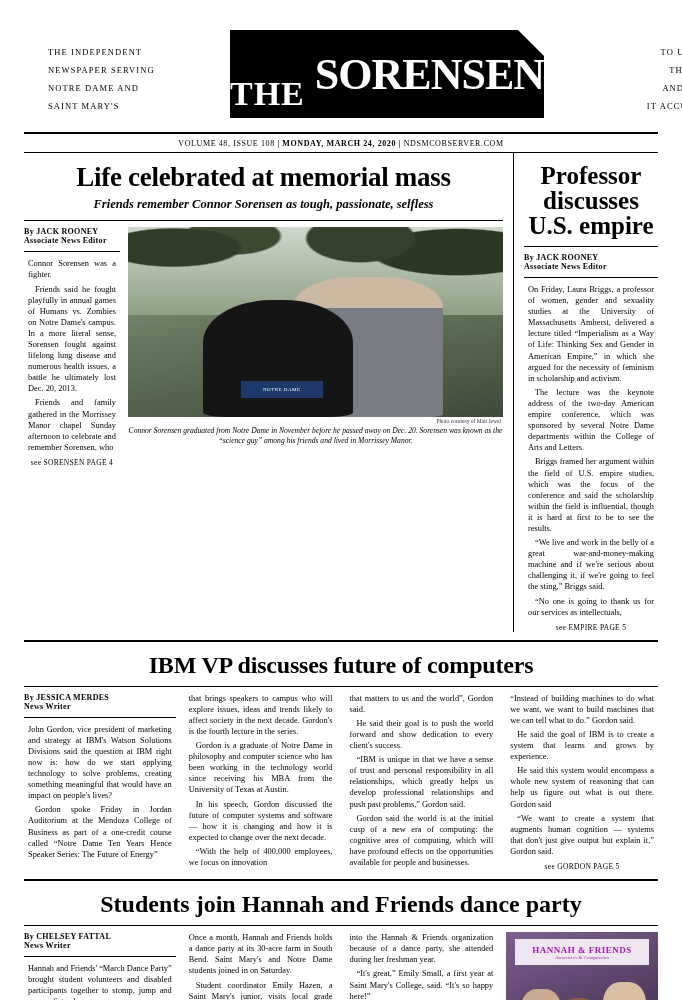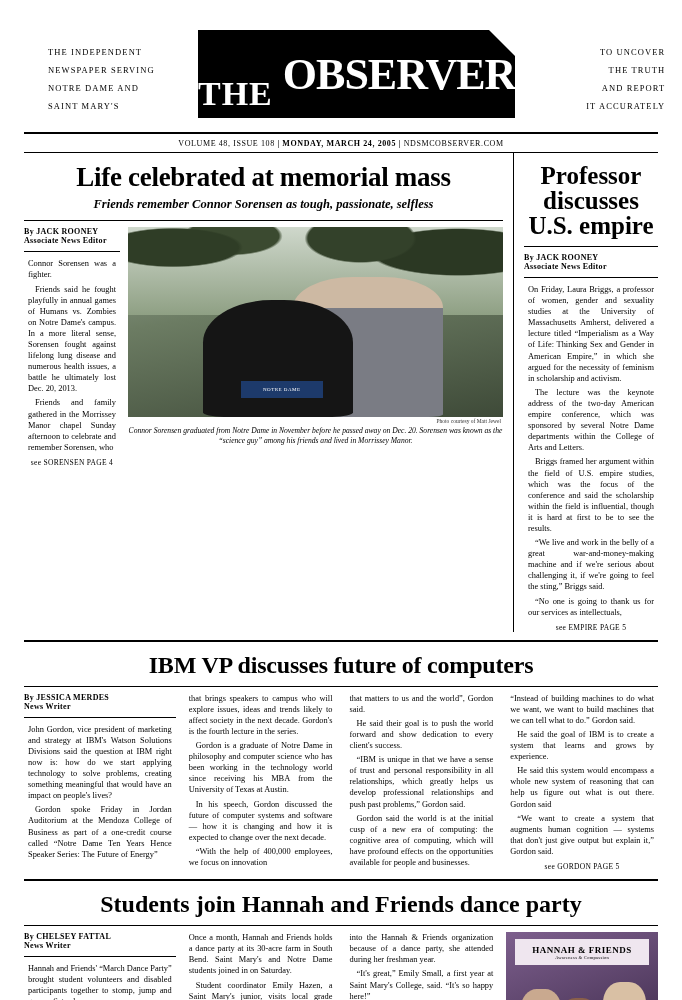--- a/index.html
+++ b/index.html
@@ -5,21 +5,21 @@
   html,body{margin:0;padding:0;}
   body{
     width:682px;height:1000px;background:#ffffff;
     font-family:"Liberation Serif", serif;
     color:#000;
     overflow:hidden;
   }
   .page{position:relative;width:682px;height:1000px;box-sizing:border-box;padding:0 24px;}
 
   
-  .masthead{display:flex;align-items:stretch;padding-top:30px;}
+  .masthead{display:flex;align-items:stretch;padding-top:30px;gap:32px;}
   .mast-side{flex:0 0 150px;font-family:"Liberation Serif",serif;font-size:8.5px;letter-spacing:1.1px;line-height:2.1;padding-top:14px;}
   .mast-side.left{text-align:left;padding-left:24px;}
   .mast-side.right{text-align:right;padding-right:18px;}
   .mast-center{flex:1;position:relative;display:flex;align-items:center;justify-content:center;}
   .mast-box{background:#000;color:#fff;width:100%;height:88px;display:flex;align-items:center;justify-content:center;position:relative;overflow:hidden;}
   .mast-box .the{font-size:34px;font-weight:bold;letter-spacing:1px;margin-right:10px;font-family:"Liberation Serif",serif;margin-top:40px;}
   .mast-box .observer{font-size:44px;font-weight:bold;letter-spacing:-1px;font-family:"Liberation Serif",serif;}
   .mast-fold{position:absolute;right:0;top:0;width:0;height:0;border-top:26px solid #fff;border-left:26px solid transparent;}
 
   .rule-thick{border-top:2px solid #000;margin-top:14px;}
@@ -66,21 +66,21 @@
   .section-rule{border-top:2px solid #000;margin:8px 0 0;}
   .headline2{font-size:24px;font-weight:bold;text-align:center;margin:10px 0 7px;letter-spacing:-.2px;}
   .four-col{display:flex;gap:9px;}
   .four-col > div{flex:1;}
 
   
   .headline3{font-size:24px;font-weight:bold;text-align:center;margin:10px 0 7px;}
   .dance-cols{display:flex;gap:9px;}
   .dance-cols > .c{flex:1;}
   .dance-photo{width:100%;height:118px;background:linear-gradient(160deg,#7d5f8d,#3d2a4a);position:relative;overflow:hidden;}
-  .dance-photo .banner{position:absolute;top:6%;left:6%;right:6%;height:22%;background:#efe6ef;color:#000000;display:flex;flex-direction:column;align-items:center;justify-content:center;}
+  .dance-photo .banner{position:absolute;top:6%;left:6%;right:6%;height:22%;background:#efe6ef;color:#a21caf;display:flex;flex-direction:column;align-items:center;justify-content:center;}
   .dance-photo .banner .b1{font-size:9px;font-weight:bold;letter-spacing:.5px;}
   .dance-photo .banner .b2{font-size:4.5px;letter-spacing:.3px;}
   .dance-photo .p1{position:absolute;left:10%;bottom:0;width:26%;height:52%;background:#c9a98f;border-radius:40% 40% 6% 6%/30% 30% 2% 2%;}
   .dance-photo .p2{position:absolute;left:36%;bottom:0;width:24%;height:44%;background:#8a5f4a;border-radius:40% 40% 6% 6%/30% 30% 2% 2%;}
   .dance-photo .p3{position:absolute;right:8%;bottom:0;width:28%;height:58%;background:#d9c0a4;border-radius:40% 40% 6% 6%/30% 30% 2% 2%;}
 </style>
 </head>
 <body>
 
 <div class="page">
@@ -88,37 +88,37 @@
   <div class="masthead">
     <div class="mast-side left">
       <div>THE INDEPENDENT</div>
       <div>NEWSPAPER SERVING</div>
       <div>NOTRE DAME AND</div>
       <div>SAINT MARY'S</div>
     </div>
     <div class="mast-center">
       <div class="mast-box">
         <span class="the">THE</span>
-        <span class="observer">OBSERVER</span>
+        <span class="observer">SORENSEN</span>
         <span class="mast-fold"></span>
       </div>
     </div>
     <div class="mast-side right">
       <div>TO UNCOVER</div>
       <div>THE TRUTH</div>
       <div>AND REPORT</div>
       <div>IT ACCURATELY</div>
     </div>
   </div>
 
   <div class="rule-thick"></div>
   <div class="volumebar">
     <span class="light">VOLUME 48, ISSUE 108</span>
     <span> | </span>
-    <span>MONDAY, MARCH 24, 2005</span>
+    <span>MONDAY, MARCH 24, 2020</span>
     <span> | </span>
     <span class="light">NDSMCOBSERVER.COM</span>
   </div>
   <div class="rule-thin"></div>
 
   <div class="top-section">
 
     <div class="col-left">
       <div class="headline1">Life celebrated at memorial mass</div>
       <div class="deck">Friends remember Connor Sorensen as tough, passionate, selfless</div>

